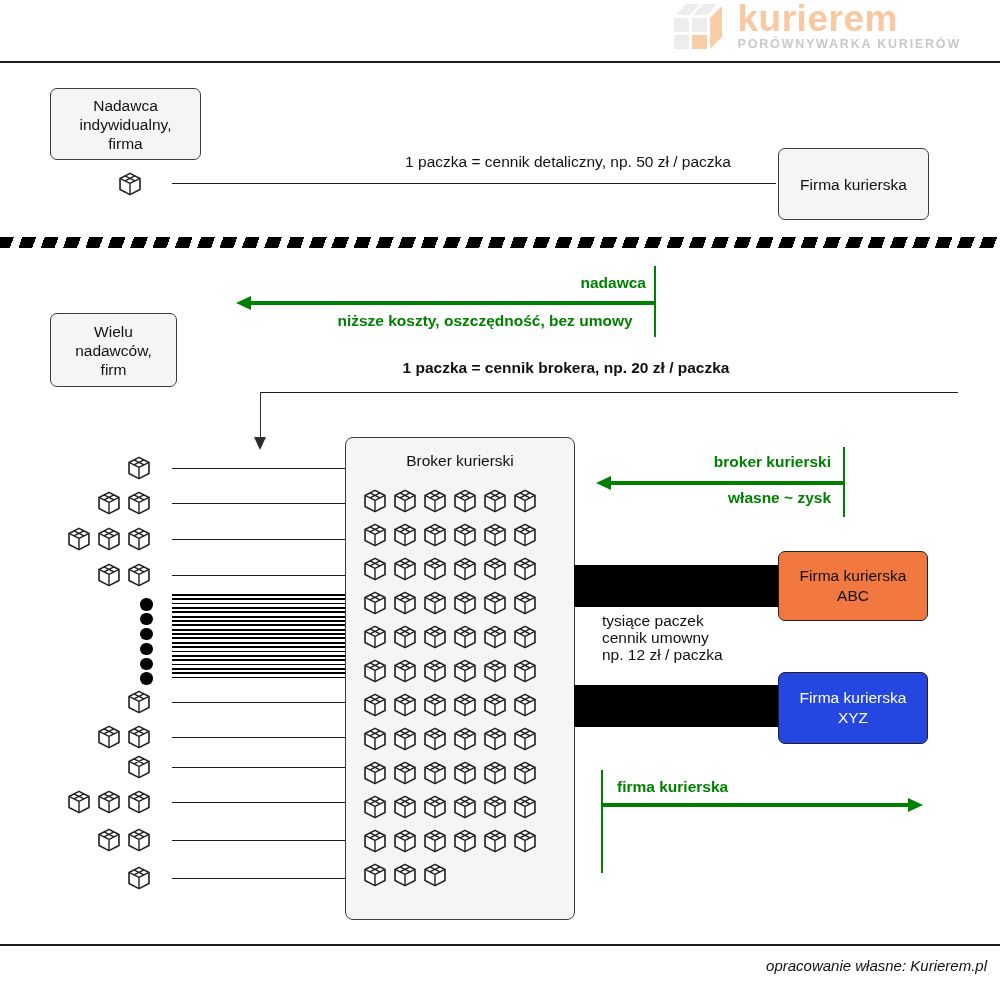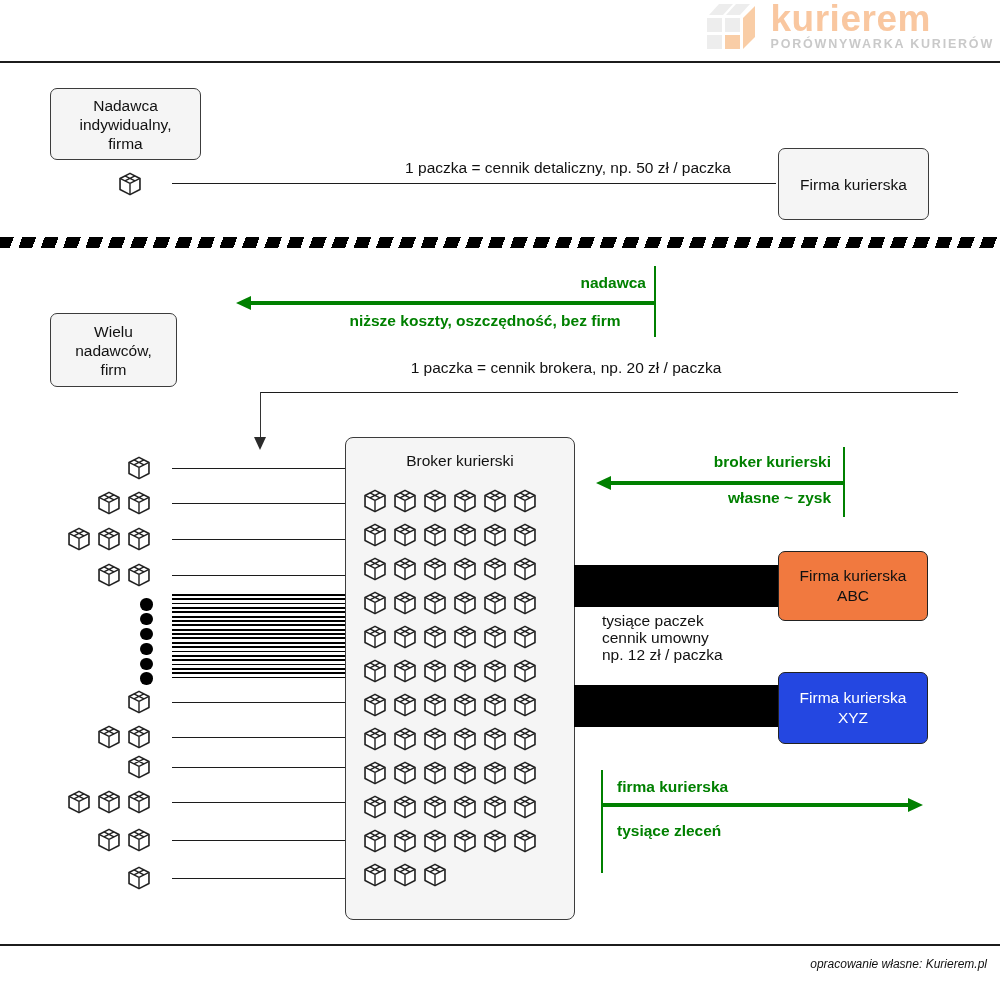--- a/index.html
+++ b/index.html
@@ -29,37 +29,37 @@
   .sender-icons{width:112px;display:flex;justify-content:flex-end;gap:4px;}
   .sender-line{flex:1;border-top:1.5px solid var(--ink);margin-left:20px;}
   .dot{width:12.5px;height:12.5px;border-radius:50%;background:#000;}
   .hazard{background:repeating-linear-gradient(110deg,#000 0 13px,#fff 13px 21px);}
   .hatch{background:repeating-linear-gradient(to bottom,#000 0 1.8px,transparent 1.8px 4.35px);}
   .brand{font-size:37px;font-weight:bold;letter-spacing:.5px;line-height:33px;color:var(--logo-brand);}
   .tagline{font-size:12.5px;font-weight:bold;letter-spacing:1.8px;color:var(--logo-tagline);margin-top:2px;}
   .black-bar{background:#000;}
   .company{border-radius:7px;border:1.5px solid #222;display:flex;align-items:center;justify-content:center;
            text-align:center;font-size:15.5px;line-height:20px;white-space:pre-line;box-sizing:border-box;}
-  .credit{font-style:italic;font-size:12px;}
+  .credit{font-style:italic;font-size:15px;}
 </style>
 </head>
 <body>
 
 <svg width="0" height="0" style="position:absolute">
   <defs>
     <g id="pkg-sym">
       <path d="M12 2.2 L21.2 6.9 V17.1 L12 21.8 L2.8 17.1 V6.9 Z" fill="#fff" stroke="#222" stroke-width="1.5" stroke-linejoin="round"></path>
       <path d="M2.8 6.9 L12 11.4 L21.2 6.9 M12 11.4 V21.8 M7.3 4.5 L16.6 9.1 M16.6 4.5 L7.3 9.1" fill="none" stroke="#222" stroke-width="1.3" stroke-linejoin="round"></path>
     </g>
   </defs>
 </svg>
 
 <div id="canvas">
 
-  <div class="abs" style="right:6px;top:2px;display:flex;gap:10px;align-items:flex-start;">
+  <div class="abs" style="right:39px;top:2px;display:flex;gap:10px;align-items:flex-start;">
     <svg width="66" height="50" viewBox="0 0 66 50">
       <polygon points="14,13 28,13 38,2 24,2" fill="#ededed"></polygon>
       <polygon points="31,13 45,13 55,2 41,2" fill="#ededed"></polygon>
       <rect x="12" y="16" width="15" height="14" fill="#ededed"></rect>
       <rect x="30" y="16" width="15" height="14" fill="#ededed"></rect>
       <rect x="12" y="33" width="15" height="14" fill="#ededed"></rect>
       <rect x="30" y="33" width="15" height="14" fill="#f9cda6"></rect>
       <polygon points="48,16 60,4 60,35 48,47" fill="#f9cda6"></polygon>
     </svg>
     <div>
@@ -68,37 +68,37 @@
     </div>
   </div>
   <div class="abs" style="left:0;top:61px;width:1000px;height:2px;background:var(--ink);"></div>
 
   <div class="box abs" style="left:50px;top:88px;width:151px;height:72px;">Nadawca
 indywidualny,
 firma</div>
   <svg class="abs pkg" style="left:117px;top:171px;" viewBox="0 0 24 24">
       <use href="#pkg-sym"></use>
     </svg>
-  <div class="abs label center" style="left:368px;top:159px;width:400px;">1 paczka = cennik detaliczny, np. 50 zł / paczka</div>
+  <div class="abs label center" style="left:368px;top:153px;width:400px;">1 paczka = cennik detaliczny, np. 50 zł / paczka</div>
   <div class="abs hline" style="left:172px;top:183px;width:604px;"></div>
   <div class="box abs" style="left:778px;top:148px;width:151px;height:72px;">Firma kurierska</div>
 
   <div class="abs hazard" style="left:0;top:237px;width:1000px;height:11px;"></div>
 
   <div class="abs green-v" style="left:654px;top:266px;height:71px;"></div>
   <div class="abs green-text right" style="left:450px;top:274px;width:196px;">nadawca</div>
   <div class="abs green-bar" style="left:248px;top:301px;width:406px;"></div>
   <div class="abs ah-left" style="left:236px;top:296px;"></div>
-  <div class="abs green-text center" style="left:285px;top:312px;width:400px;">niższe koszty, oszczędność, bez firm</div>
+  <div class="abs green-text center" style="left:285px;top:312px;width:400px;">niższe koszty, oszczędność, bez umowy</div>
 
   <div class="box abs" style="left:50px;top:313px;width:127px;height:74px;">Wielu
 nadawców,
 firm</div>
 
-  <div class="abs label center" style="left:366px;top:359px;width:400px;">1 paczka = cennik brokera, np. 20 zł / paczka</div>
+  <div class="abs label center" style="left:366px;top:359px;width:400px;font-weight:bold;">1 paczka = cennik brokera, np. 20 zł / paczka</div>
   <div class="abs hline" style="left:260px;top:392px;width:698px;"></div>
   <div class="abs" style="left:260px;top:392px;height:46px;border-left:1.5px solid #333;"></div>
   <div class="abs ah-down" style="left:254px;top:437px;"></div>
 
   <div>
       <div class="sender-row" style="top: 454px;">
         <div class="sender-icons">
           <svg viewBox="0 0 24 24" class="pkg">
             <use href="#pkg-sym"></use>
           </svg>
@@ -463,19 +463,18 @@
 np. 12 zł / paczka</div>
   <div class="abs black-bar" style="left:574px;top:685px;width:204px;height:42px;"></div>
   <div class="company abs" style="left:778px;top:672px;width:150px;height:72px;background:var(--blue);color:#fff;">Firma kurierska
 XYZ</div>
 
   <div class="abs green-v" style="left:601px;top:770px;height:103px;"></div>
   <div class="abs green-text" style="left:617px;top:778px;">firma kurierska</div>
   <div class="abs green-bar" style="left:602px;top:803px;width:310px;"></div>
   <div class="abs ah-right" style="left:908px;top:798px;"></div>
   <div class="abs" style="left:617px;top:821px;line-height:20.5px;">
-    <div class="green-text">tysiące zleceń</div>
   </div>
 
   <div class="abs" style="left:0;top:944px;width:1000px;height:2px;background:var(--ink);"></div>
   <div class="abs credit right" style="left:600px;top:957px;width:387px;">opracowanie własne: Kurierem.pl</div>
 
 </div>
 
 </body></html>

